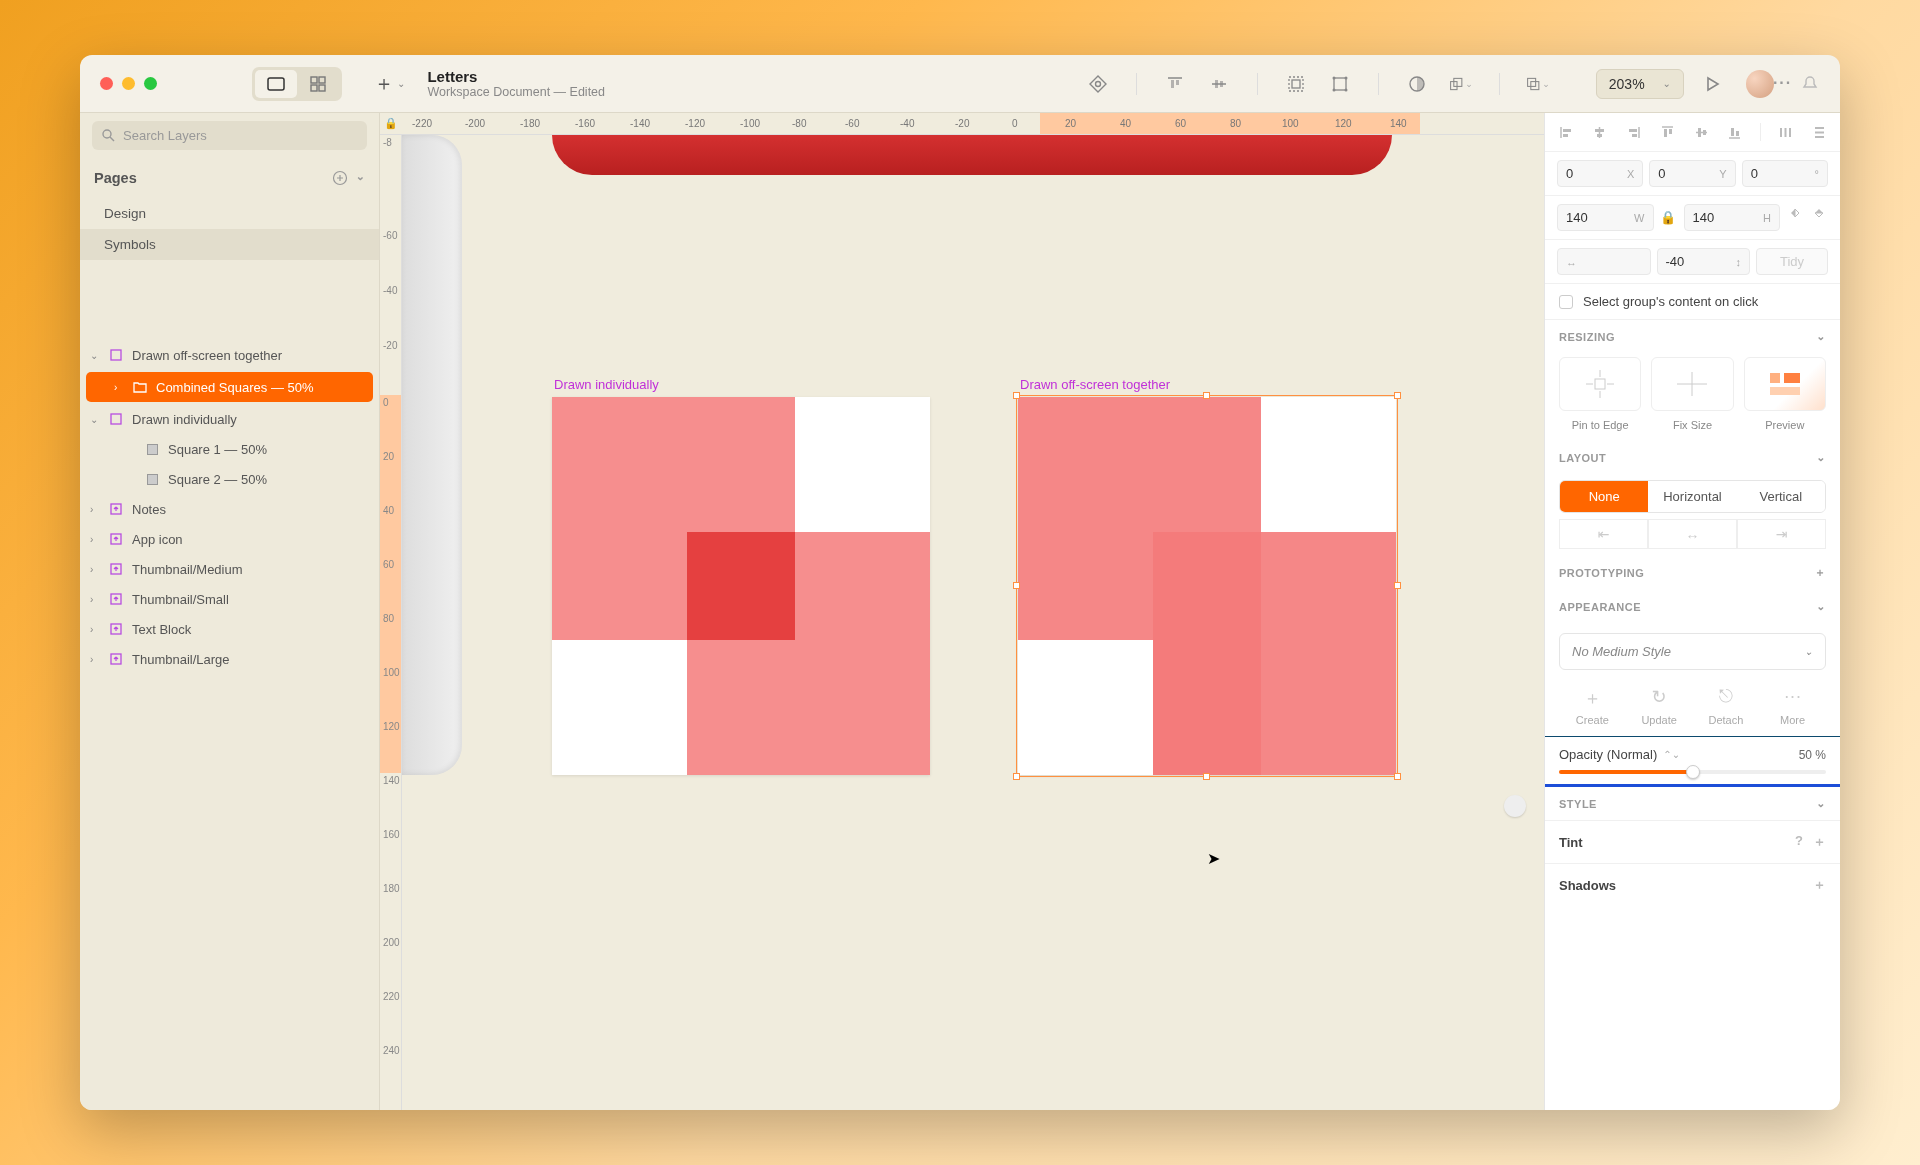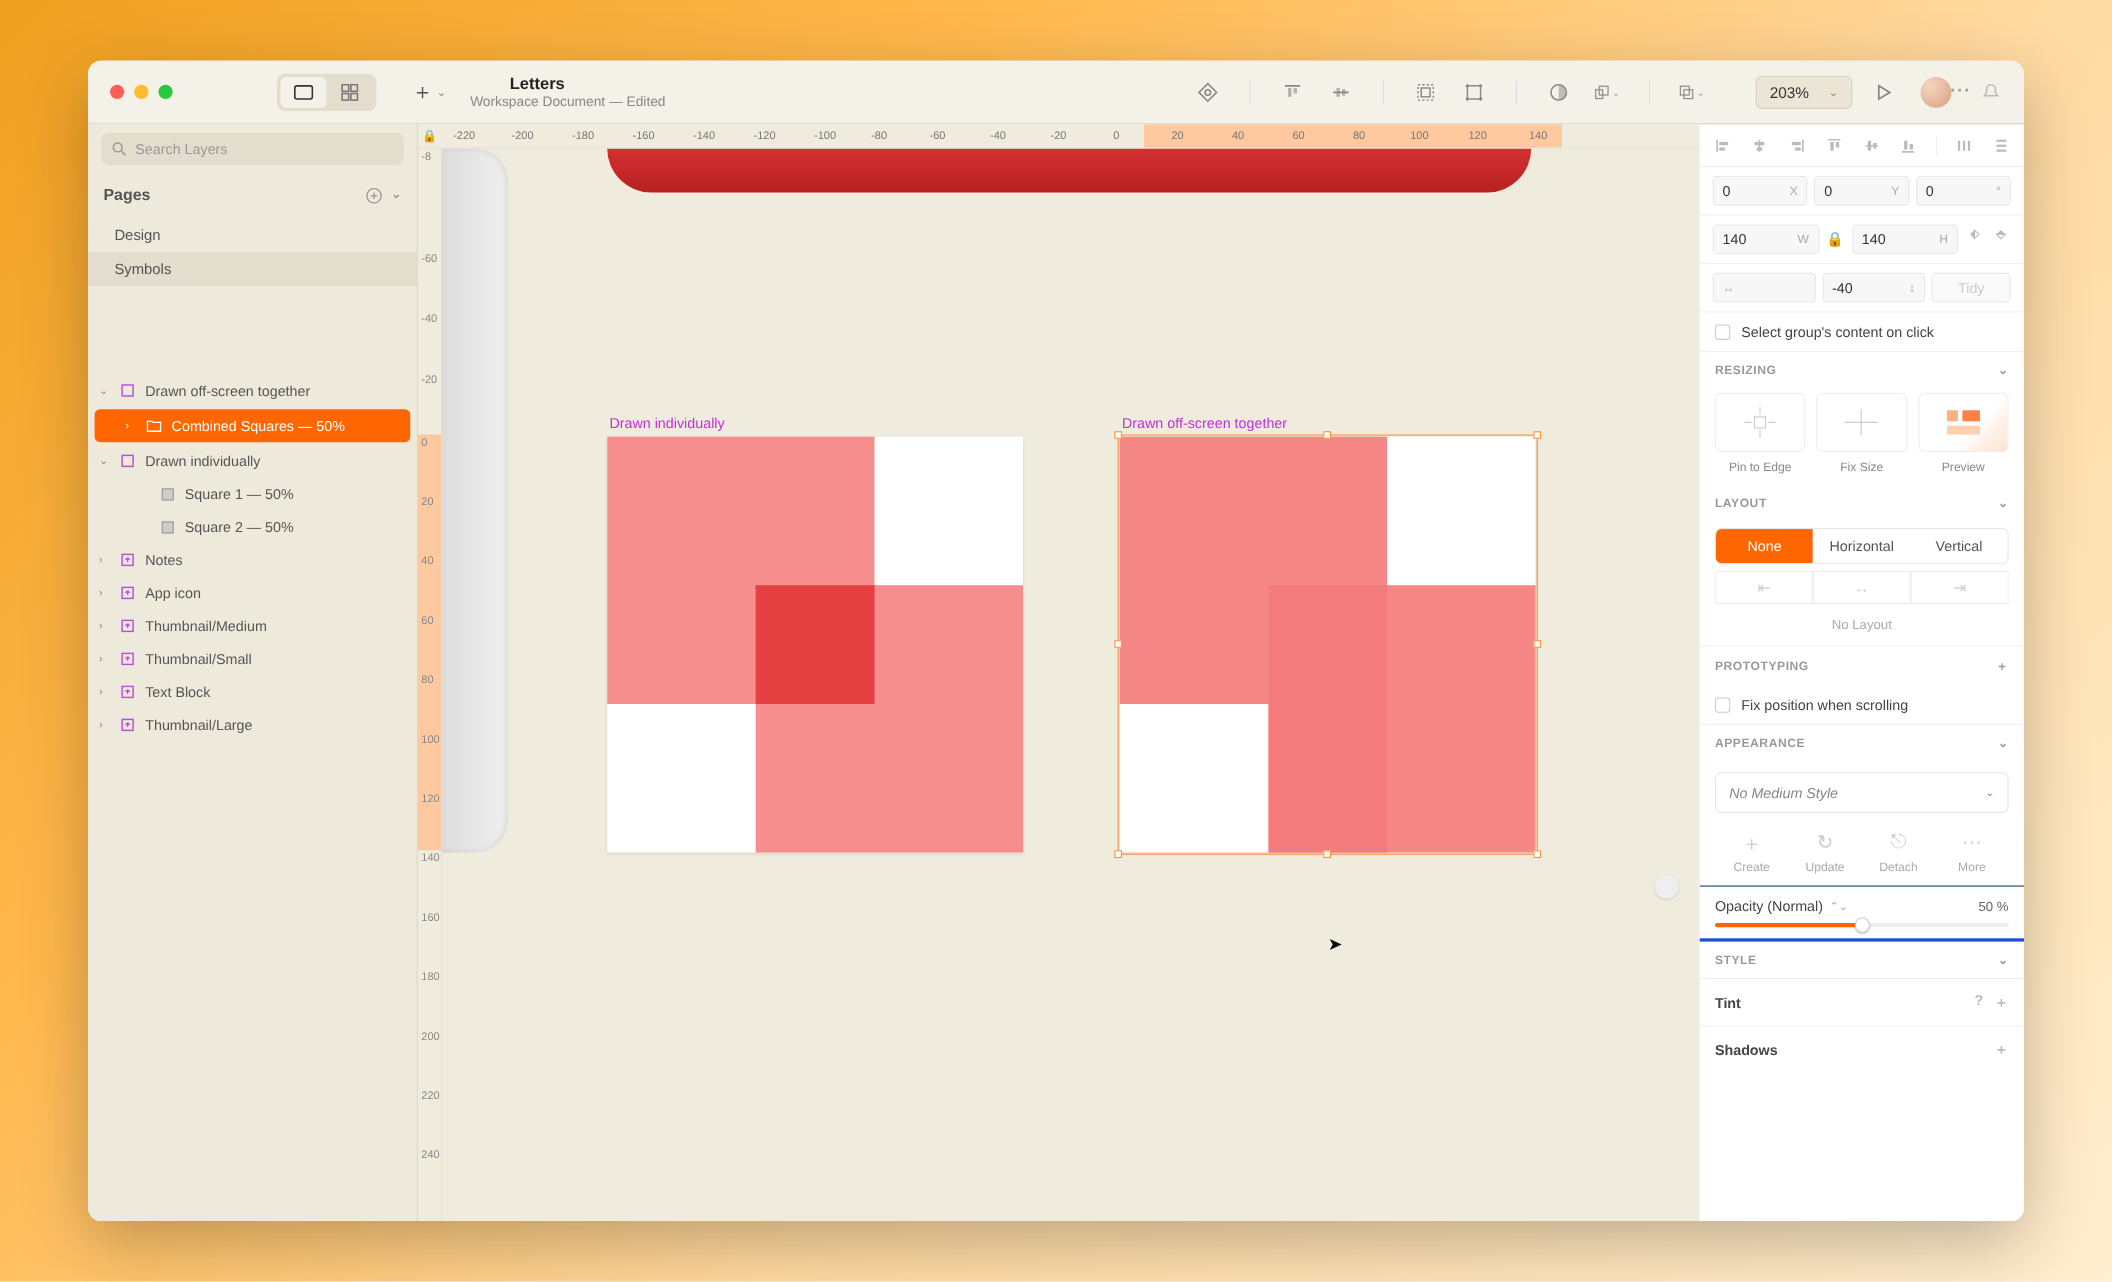--- a/index.html
+++ b/index.html
@@ -11,21 +11,21 @@
 .traffic { display: flex; gap: 9px; padding-left: 20px; }
 .dot { width: 13px; height: 13px; border-radius: 50%; }
 .dot.red { background: #ff5f57; }
 .dot.yellow { background: #febc2e; }
 .dot.green { background: #28c840; }
 .view-toggle { margin-left: 95px; display: flex; background: #e2ddcc; border-radius: 7px; padding: 3px; }
 .view-toggle button { border: none; border-radius: 5px; width: 42px; height: 28px; background: transparent; display:flex; align-items:center; justify-content:center; color:#777; }
 .view-toggle button.active { background: #f4f1e8; color:#333; }
 .add-btn { margin-left: 32px; display: flex; align-items: center; gap: 3px; background: none; border: none; color:#555; font-size:20px;}
 .doc-title { margin-left: 22px; display:flex; flex-direction:column; }
-.doc-title .t { font-weight: 600; font-size: 15px; color:#222;margin-left:36px; }
+.doc-title .t { font-weight: 600; font-size: 15px; color:#222; }
 .doc-title .s { font-size: 12.5px; color:#888; }
 .tool-group { display:flex; align-items:center; gap: 20px; }
 .tool-icon { width:24px; height:24px; display:flex; align-items:center; justify-content:center; color:#888; }
 .zoom { background:#eae5d4; border:1px solid #d8d2bf; border-radius:6px; padding:6px 12px; font-size:14px; color:#333; display:flex; align-items:center; gap:18px; margin:0 16px;}
 .play { color:#888; }
 .avatar { width:28px; height:28px; border-radius:50%; background: radial-gradient(circle at 30% 30%, #f8d5c0, #d4a080); position:relative;}
 .avatar::after{content:"···"; position:absolute; right:-18px; top:4px; color:#999; font-weight:bold; letter-spacing:1px;}
 .bell { color:#bbb; margin-left:24px; margin-right:18px;}
 
 
@@ -592,29 +592,24 @@
       <div class="seg">
         <button class="active">None</button>
         <button>Horizontal</button>
         <button>Vertical</button>
       </div>
       <div class="subseg">
         <div class="b">⇤</div>
         <div class="b">↔</div>
         <div class="b">⇥</div>
       </div>
-      <div class="nolayout">No Layout</div>
 
       <div class="sec-head">
         <span>PROTOTYPING</span>
           <span>＋</span>
-      </div>
-      <div class="check-row">
-        <div class="cb"></div>
-        <span>Fix position when scrolling</span>
       </div>
 
       <div class="sec-head">
         <span>APPEARANCE</span>
           <span>⌄</span>
       </div>
       <div class="style-select">
         <span>No Medium Style</span>
           <span style="font-size:10px;">⌄</span>
       </div>

